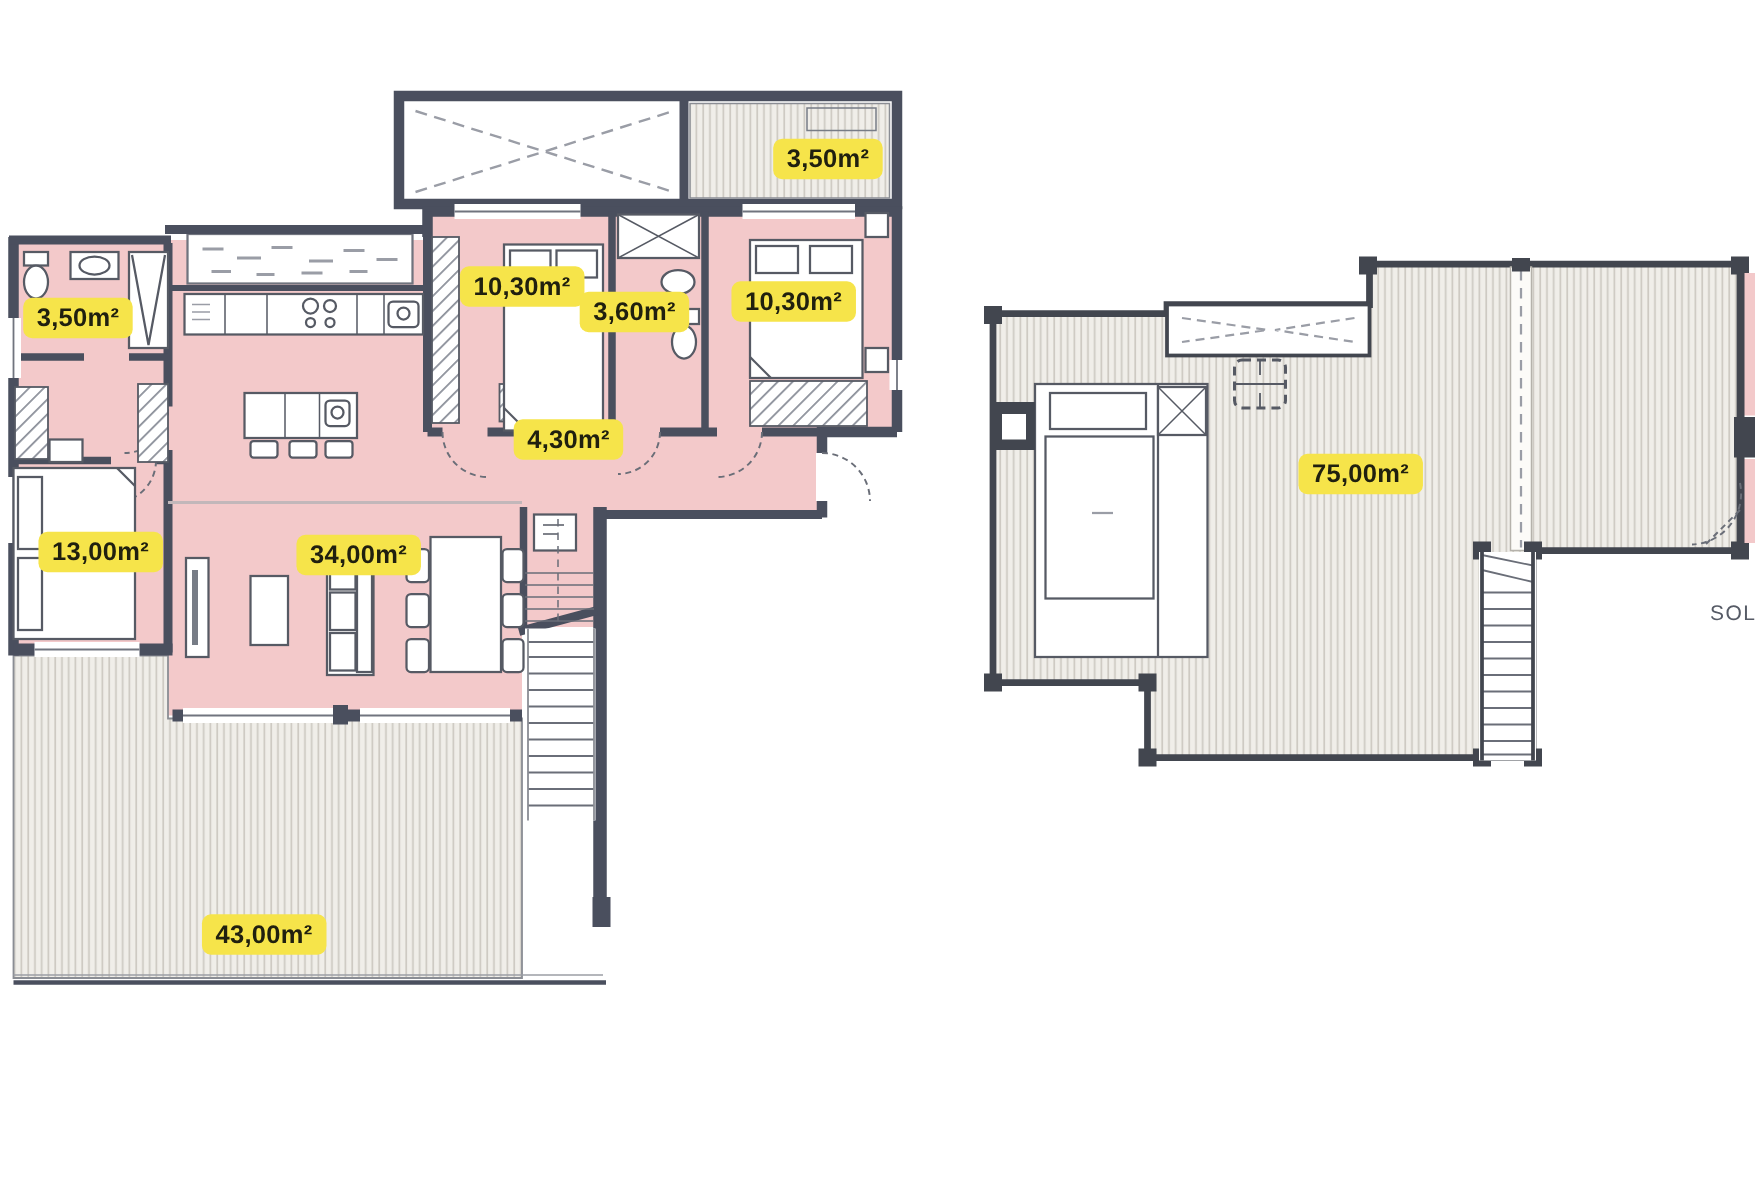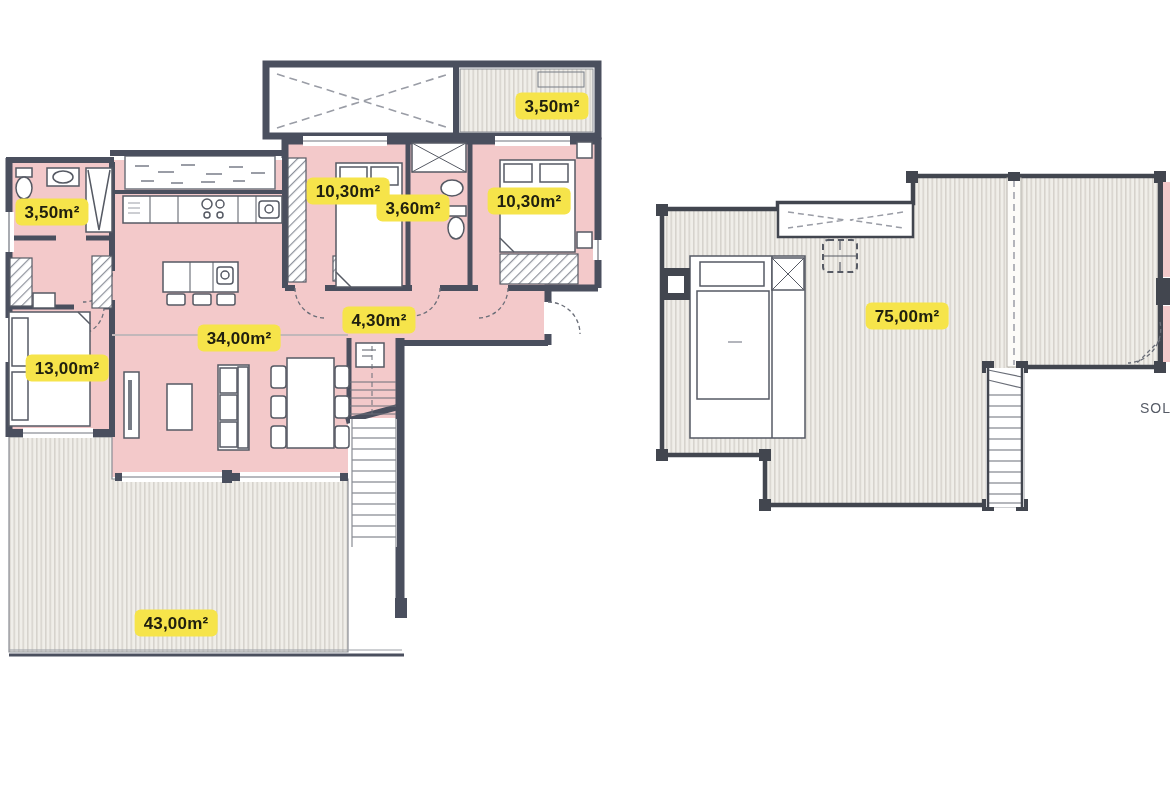--- a/index.html
+++ b/index.html
@@ -290,25 +290,25 @@
 
     <g>
       <rect x="823" y="240" width="34" height="32" rx="5" fill="none" stroke="#565a64" stroke-width="2" stroke-dasharray="6,4"></rect>
       <path d="M823,256 H857 M840,240 V250 M840,262 V272" stroke="#565a64" stroke-width="1.2" fill="none"></path>
     </g>
   </g>
 </svg>
 
 <div class="plan-label" style="left:552px;top:106px">3,50m²</div>
 <div class="plan-label" style="left:348px;top:191px">10,30m²</div>
-<div class="plan-label" style="left:413px;top:208px">3,60m²</div>
+<div class="plan-label" style="left:423px;top:208px">3,60m²</div>
 <div class="plan-label" style="left:529px;top:201px">10,30m²</div>
 <div class="plan-label" style="left:52px;top:212px">3,50m²</div>
-<div class="plan-label" style="left:379px;top:320px">4,30m²</div>
-<div class="plan-label" style="left:239px;top:338px">34,00m²</div>
+<div class="plan-label" style="left:379px;top:293px">4,30m²</div>
+<div class="plan-label" style="left:239px;top:370px">34,00m²</div>
 <div class="plan-label" style="left:67px;top:368px">13,00m²</div>
 <div class="plan-label" style="left:176px;top:623px">43,00m²</div>
 
 <div class="plan-label" style="left:907px;top:316px">75,00m²</div>
 
 <div class="sol-label" style="left:1140px;top:400px">SOL</div>
 
 </div>
 
 </body></html>

